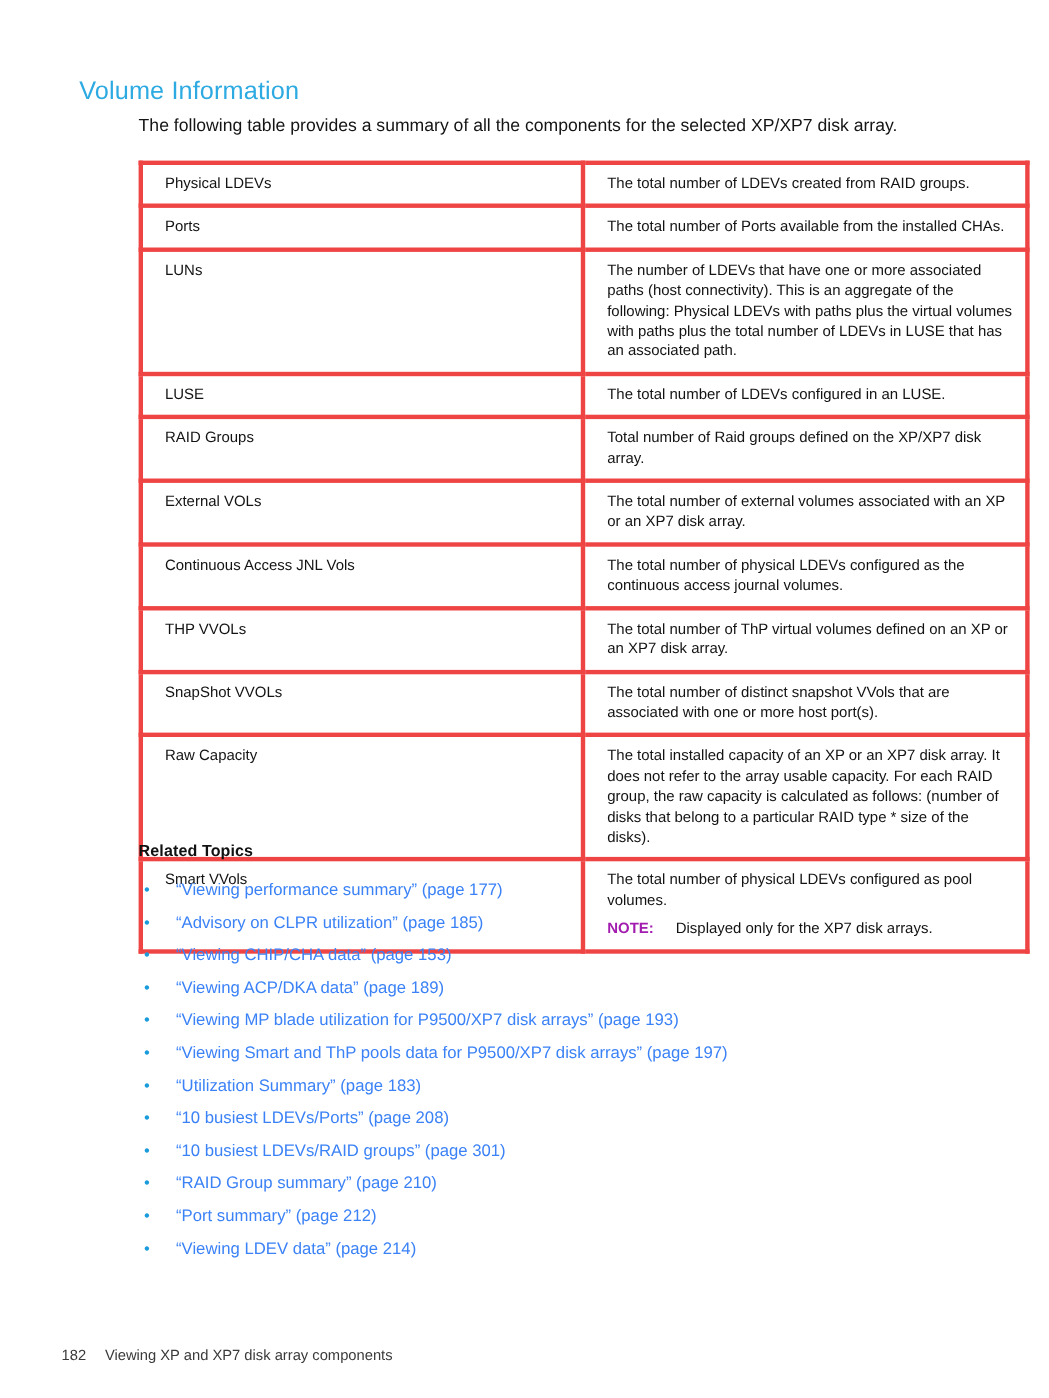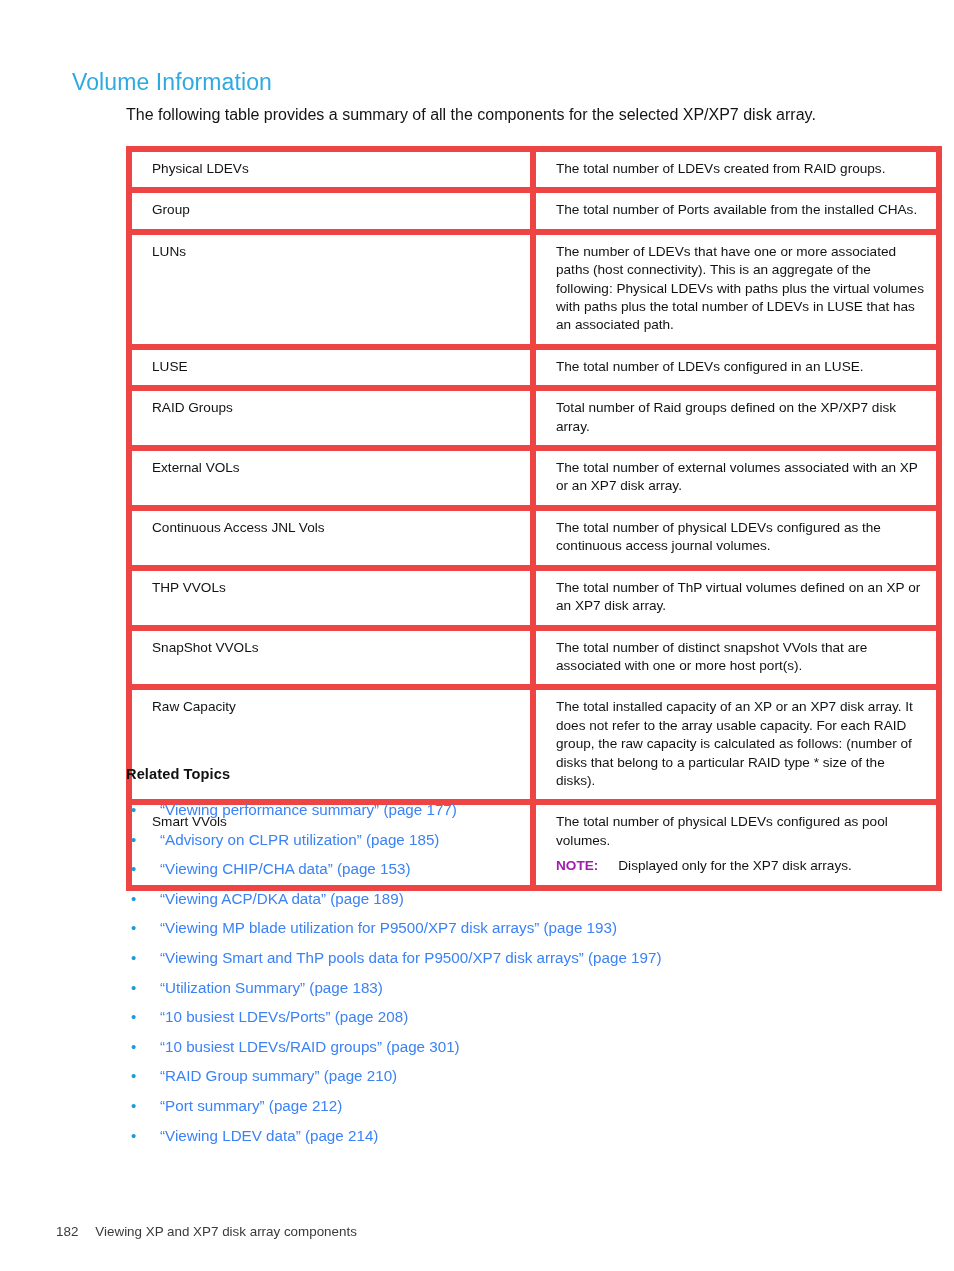--- a/index.html
+++ b/index.html
@@ -54,21 +54,21 @@
     width: 740px;
     border-collapse: collapse;
     border-top: 4px solid #0b9ad6;
     border-bottom: 4px solid #0b9ad6;
     border-left: 1.5px solid #7ec8ea;
     border-right: 1.5px solid #7ec8ea;
     table-layout: fixed;
     background: #ffffff;
   }
   .info-table td {
-    border: 6px solid #ef4444;
+    border: 4px solid #ef4444;
     vertical-align: top;
     padding: 8px 10px 9px 20px;
     font-size: 13.6px;
     line-height: 18.4px;
     color: #131313;
   }
   .info-table td.term {
     width: 368px;
   }
   .info-table td.desc {
@@ -148,21 +148,21 @@
 
   <p class="intro">The following table provides a summary of all the components for the selected XP/XP7 disk array.</p>
 
   <table class="info-table">
     <tbody id="table-body">
         <tr>
           <td class="term">Physical LDEVs</td>
           <td class="desc"><span>The total number of LDEVs created from RAID groups.</span></td>
         </tr>
         <tr>
-          <td class="term">Group</td>
+          <td class="term">Ports</td>
           <td class="desc"><span>The total number of Ports available from the installed CHAs.</span></td>
         </tr>
         <tr>
           <td class="term">LUNs</td>
           <td class="desc"><span>The number of LDEVs that have one or more associated paths (host connectivity). This is an aggregate of the following: Physical LDEVs with paths plus the virtual volumes with paths plus the total number of LDEVs in LUSE that has an associated path.</span></td>
         </tr>
         <tr>
           <td class="term">LUSE</td>
           <td class="desc"><span>The total number of LDEVs configured in an LUSE.</span></td>
         </tr>

